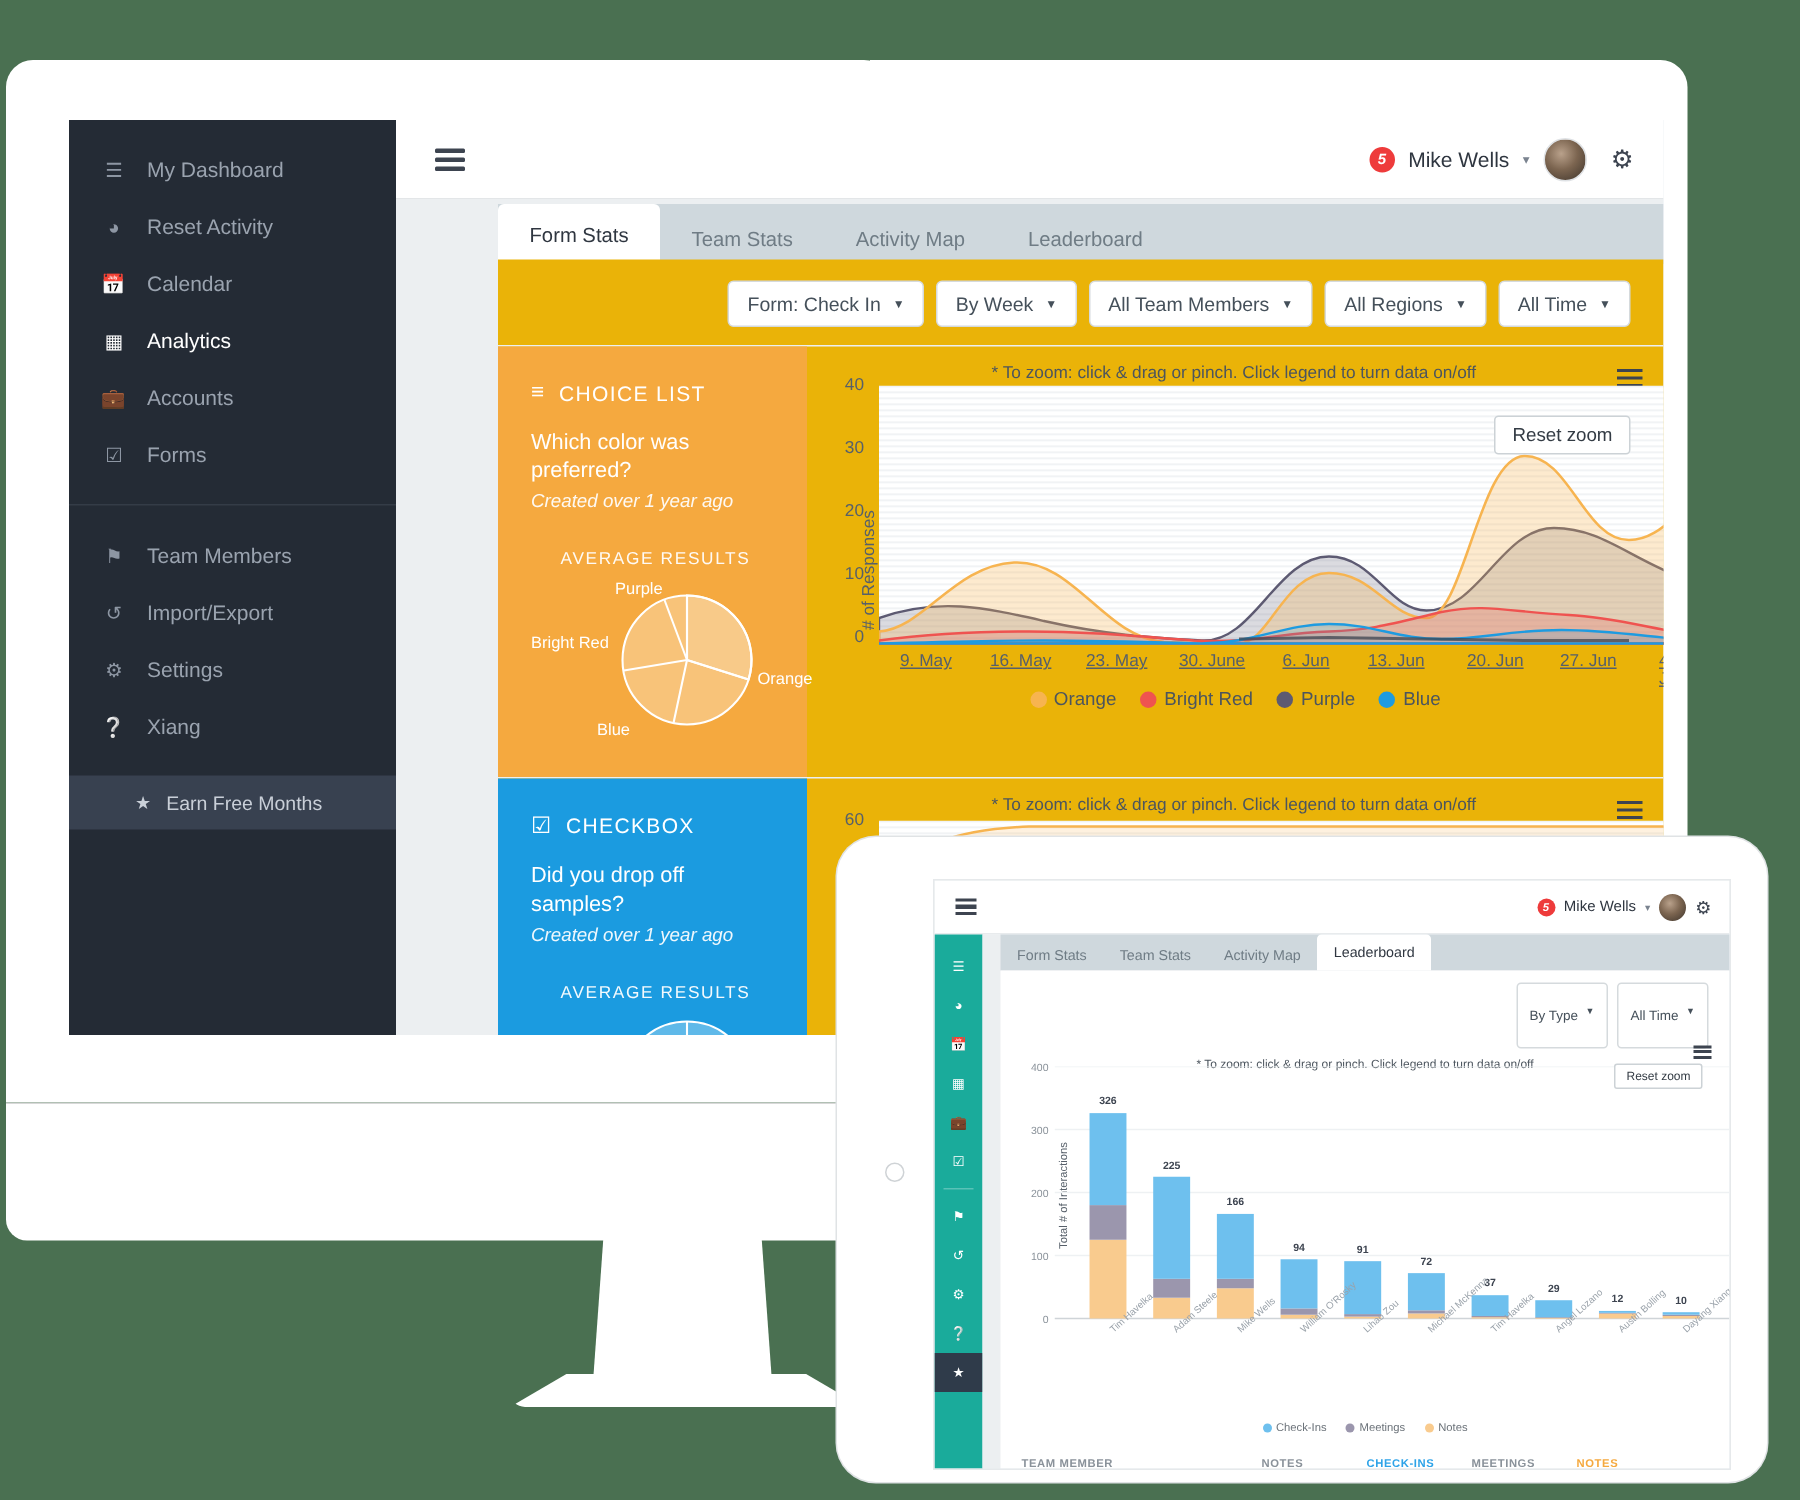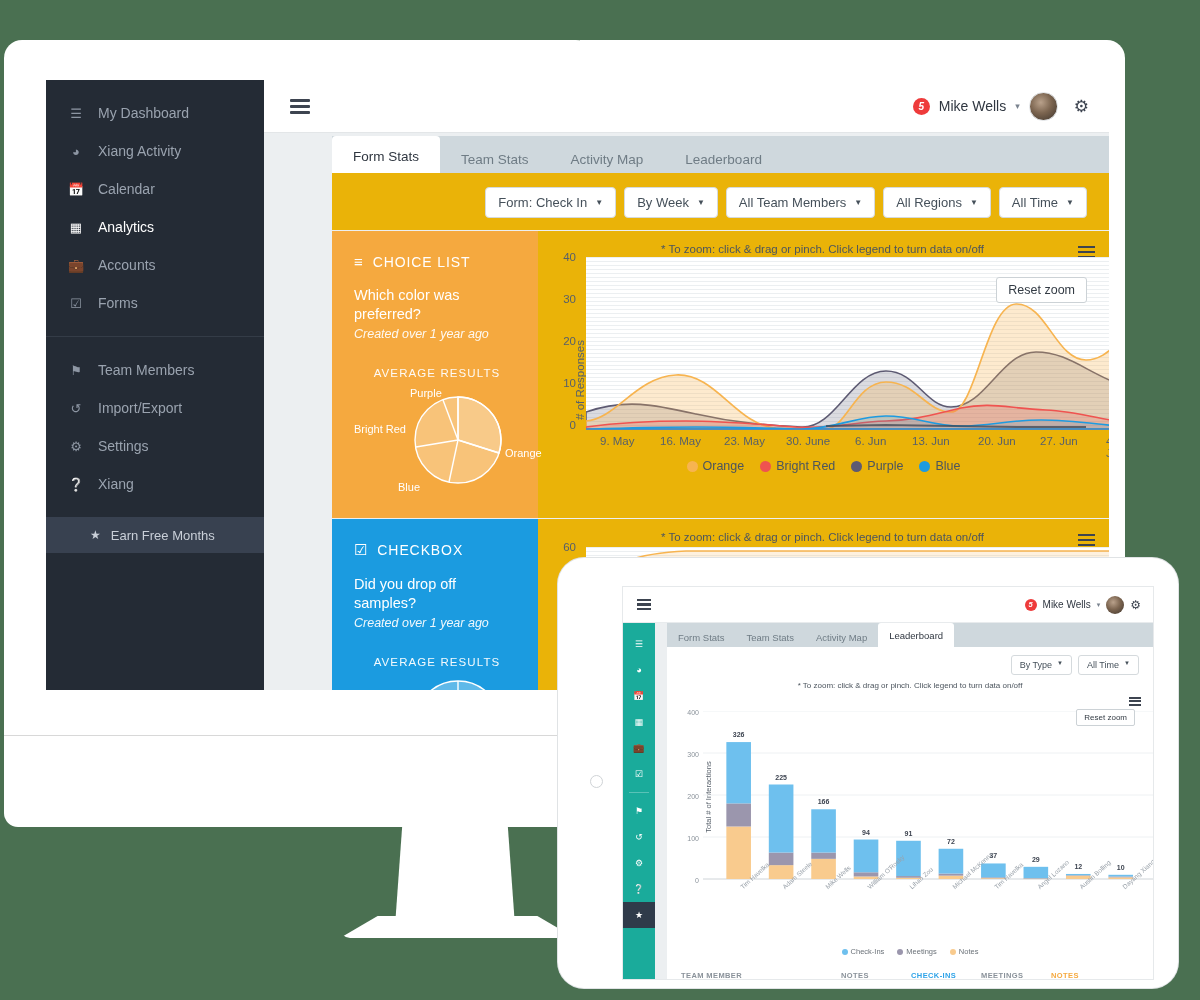--- a/index.html
+++ b/index.html
@@ -143,21 +143,21 @@
   .reset-zoom{
     position:absolute; right:22px; top:46px; z-index:5;
     border:1px solid #ccd2d6; background:#fff; border-radius:3px;
     font-size:12.5px; color:#333b44; padding:5px 11px; cursor:pointer;
   }
   .ylabel{
     position:absolute; left:2px; top:52%; transform:translateY(-50%) rotate(-90deg);
     transform-origin:center; font-size:11.5px; color:#57606a; white-space:nowrap;
   }
   .ytick{ position:absolute; font-size:11.5px; color:#57606a; text-align:right; width:26px;}
-  .xtick{ position:absolute; font-size:11.5px; color:#57606a; }
+  .xtick{ position:absolute; font-size:11.5px; color:#57606a;text-decoration:underline; }
   .legend{ display:flex; justify-content:center; gap:16px; font-size:12.5px; color:#4c555e; }
   .legend .li{ display:flex; align-items:center; gap:5px; cursor:pointer;}
   .dot{ width:11px;height:11px;border-radius:50%; }
 
   
   #tablet{
     position:absolute; left:558px; top:558px; width:620px; height:430px;
     background:#ffffff; border-radius:26px;
     box-shadow:0 0 0 1px #e0e3e5;
   }
@@ -191,21 +191,21 @@
   .t-nic.dark{ background:#2f3b4a; }
   #t-divider{height:1px;background:rgba(255,255,255,.28);margin:5px 6px;}
   #t-main{ position:absolute; left:32px; top:36px; right:0; bottom:0; background:#eceff1;}
   #t-tabs{ display:flex; align-items:flex-end; height:24px; background:#cfd8dd; margin-left:12px;}
   .t-tab{ padding:0 11px; height:20px; display:flex;align-items:center;
     font-size:9.5px;color:#6f7c85;cursor:pointer;}
   .t-tab.active{ background:#fff;color:#2f3640;height:24px;border-radius:3px 3px 0 0;}
   #t-panel{ position:absolute; left:12px; top:24px; right:0; bottom:0; background:#fff;}
   #t-filters{display:flex;justify-content:flex-end;gap:6px;padding:8px 14px 6px 0;}
   .t-filter{border:1px solid #d5dadd;border-radius:3px;background:#fff;
-    font-size:9px;color:#45505a;padding:4px 8px;display:flex;gap:5px;cursor:pointer;}
+    font-size:9px;color:#45505a;padding:16px 8px;display:flex;gap:5px;cursor:pointer;}
   .t-filter .tri{font-size:6px;}
   #t-hint{text-align:center;font-size:8px;color:#4c555e;}
   #t-burger{position:absolute;right:12px;top:48px;width:12px;cursor:pointer;}
   #t-burger span{display:block;height:1.8px;background:#3d4450;margin:1.8px 0;}
   #t-reset{position:absolute;right:18px;top:62px;border:1px solid #ccd2d6;background:#fff;
     border-radius:2px;font-size:8px;padding:3px 7px;color:#333b44;cursor:pointer;z-index:4;}
   #t-ylabel{position:absolute;left:6px;top:150px;transform:translateY(-50%) rotate(-90deg);
     font-size:7.5px;color:#57606a;white-space:nowrap;}
   .t-ytick{position:absolute;font-size:7px;color:#8a929a;width:18px;text-align:right;}
   .t-bar-val{position:absolute;font-size:7px;color:#3d4450;font-weight:bold;text-align:center;}
@@ -234,21 +234,21 @@
 
   <div id="sidebar">
 
     <div class="nav-group">
       <div class="nav-item">
         <span class="nic">☰</span>
         <span>My Dashboard</span>
       </div>
       <div class="nav-item">
         <span class="nic">◕</span>
-        <span>Xiang Activity</span>
+        <span>Reset Activity</span>
       </div>
       <div class="nav-item">
         <span class="nic">📅</span>
         <span>Calendar</span>
       </div>
       <div class="nav-item active">
         <span class="nic">▦</span>
         <span>Analytics</span>
       </div>
       <div class="nav-item">

